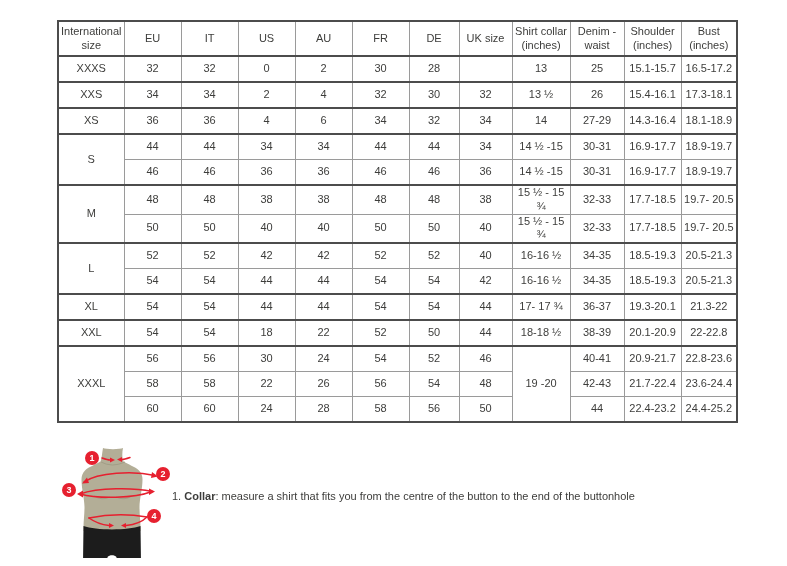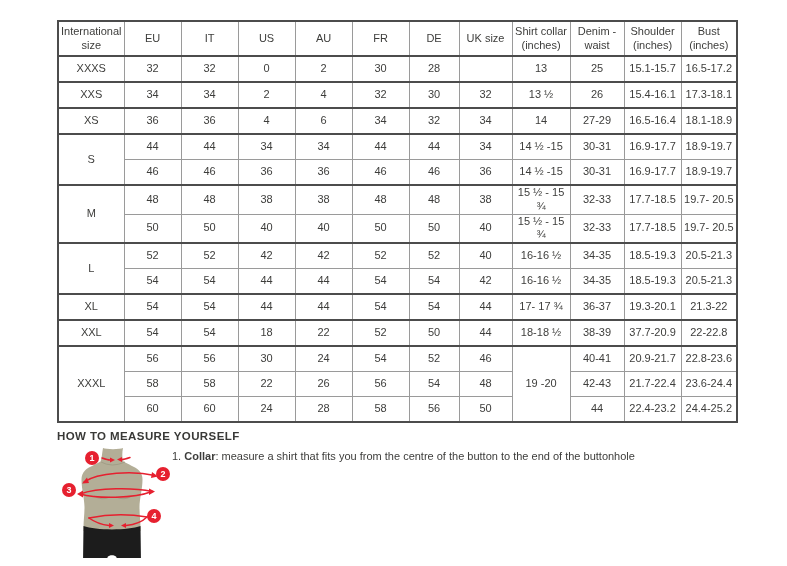--- a/index.html
+++ b/index.html
@@ -15,21 +15,21 @@
       font-size:11px;font-weight:400;padding:0 2px;height:24px;line-height:1.25;
       color:var(--text_dark,#3d3d3b);}
   .size-table thead th{height:33px;}
   .size-table tr.gs td{border-top:2px solid var(--table_border_dark,#4c4c4c);}
 
   
   .measure-heading{position:absolute;left:57px;top:430px;font-size:11.5px;font-weight:700;
                    letter-spacing:.4px;color:#393937;}
   .figure{position:absolute;left:58px;top:445px;}
   .instructions{position:absolute;left:172px;top:449px;font-size:11px;}
-  .instructions .row{height:18px;line-height:14px;white-space:nowrap;}
+  .instructions .row{height:18px;line-height:14px;white-space:nowrap;margin-top:40px;}
   .bold{font-weight:700;}
 
   
   .red-fill{fill:var(--accent_red,#e6202f);}
   .red-stroke{stroke:var(--accent_red,#e6202f);fill:none;stroke-width:1.5;stroke-linecap:round;}
   .body-fill{fill:var(--mannequin_body,#b3ae97);}
   .body-detail{stroke:#a29d86;fill:none;stroke-width:1;}
   .shorts-fill{fill:var(--shorts_black,#1c1c1c);}
   .marker-num{fill:#fff;font-family:"Liberation Sans",sans-serif;font-size:9px;font-weight:700;
               text-anchor:middle;}
@@ -103,21 +103,21 @@
           <td rowspan="1">XS</td>
           <td>36</td>
           <td>36</td>
           <td>4</td>
           <td>6</td>
           <td>34</td>
           <td>32</td>
           <td>34</td>
           <td>14</td>
           <td>27-29</td>
-          <td>16.5-16.4</td>
+          <td>14.3-16.4</td>
           <td>18.1-18.9</td>
         </tr>
         <tr class="gs">
           <td rowspan="2">S</td>
           <td>44</td>
           <td>44</td>
           <td>34</td>
           <td>34</td>
           <td>44</td>
           <td>44</td>
@@ -212,21 +212,21 @@
           <td rowspan="1">XXL</td>
           <td>54</td>
           <td>54</td>
           <td>18</td>
           <td>22</td>
           <td>52</td>
           <td>50</td>
           <td>44</td>
           <td>18-18 ½</td>
           <td>38-39</td>
-          <td>37.7-20.9</td>
+          <td>20.1-20.9</td>
           <td>22-22.8</td>
         </tr>
         <tr class="gs">
           <td rowspan="3">XXXL</td>
           <td>56</td>
           <td>56</td>
           <td>30</td>
           <td>24</td>
           <td>54</td>
           <td>52</td>
@@ -256,21 +256,20 @@
           <td>58</td>
           <td>56</td>
           <td>50</td>
           <td>44</td>
           <td>22.4-23.2</td>
           <td>24.4-25.2</td>
         </tr>
       </tbody>
   </table>
 
-  <div class="measure-heading">HOW TO MEASURE YOURSELF</div>
 
   <svg class="figure" width="115" height="121" viewBox="0 0 115 121">
 
     <path class="body-fill" d="M45,3 C48,4.5 62,4.5 65,3 C64,8 64,13 65.5,16.5 C70,19.5 77,21.5 81,25.5
          C83.5,28 84.5,31 84.5,34.5 C84.5,44 81.5,54 81.5,62 C81.5,70 82.5,76 82.5,82
          L82.5,86 L25.5,86 L25.5,82 C25.5,76 26.5,70 26.5,62 C26.5,54 23.5,44 23.5,34.5
          C23.5,31 24.5,28 27,25.5 C31,21.5 38,19.5 42.5,16.5 C44,13 44,8 45,3 Z"></path>
     <path class="body-detail" d="M43,17 Q54,23 67,17"></path>
     <path class="body-detail" d="M36,51 Q44,56 52,52"></path>
     <path class="body-detail" d="M58,52 Q66,56 74,51"></path>

